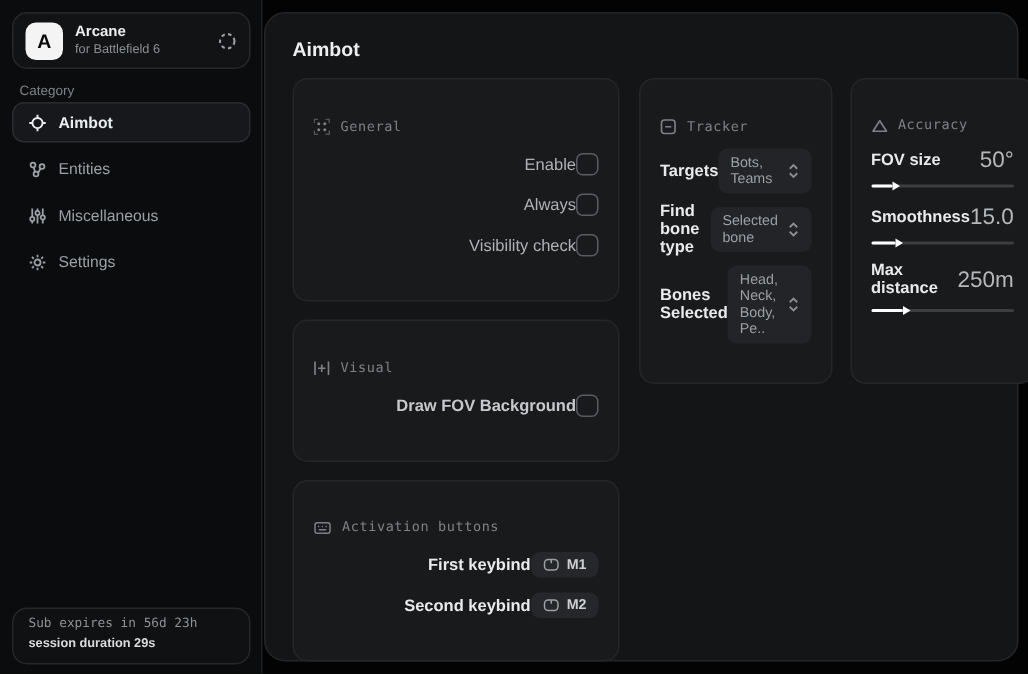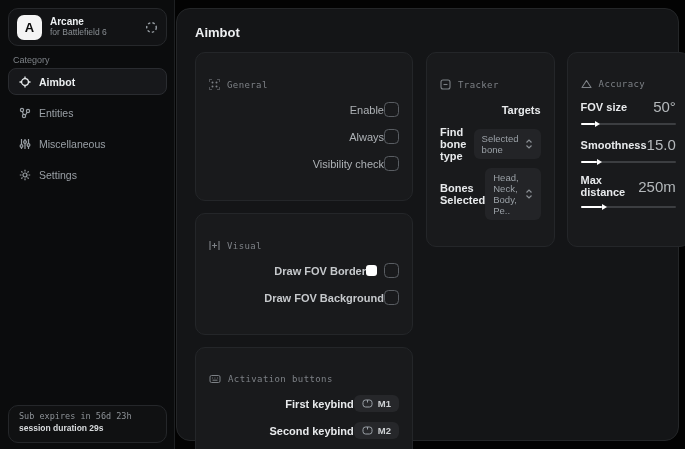--- a/index.html
+++ b/index.html
@@ -191,27 +191,20 @@
       <div class="card">
         <div class="card-title">
           <span class="ci">
             <svg width="11" height="11" viewBox="0 0 11 11" fill="none" stroke="currentColor" stroke-width="1.1">
                 <path d="M1 1v9M10 1v9M5.5 3v5M3 5.5h5"></path>
               </svg>
           </span>
           <span>Visual</span>
         </div>
         <div class="row">
-          <span class="lbl-mid">Draw FOV Border</span>
-          <span class="ctrl-group">
-            <span class="swatch" style="background: rgb(255, 255, 255);"></span>
-            <span class="checkbox"></span>
-          </span>
-        </div>
-        <div class="row">
           <span class="lbl-mid">Draw FOV Background</span>
           <span class="checkbox"></span>
         </div>
       </div>
 
       <div class="card">
         <div class="card-title">
           <span class="ci">
             <svg width="12" height="10" viewBox="0 0 12 10" fill="none" stroke="currentColor" stroke-width="1">
                 <rect x="1" y="1.5" width="10" height="7" rx="1.5"></rect>
@@ -255,20 +248,28 @@
           <span class="ci">
             <svg width="11" height="11" viewBox="0 0 11 11" fill="none" stroke="currentColor" stroke-width="1.1">
                 <rect x="1" y="1" width="9" height="9" rx="2"></rect>
                 <path d="M3.5 5.5h4"></path>
               </svg>
           </span>
           <span>Tracker</span>
         </div>
         <div class="row">
           <span class="lbl-strong">Targets</span>
+          <span class="dd">
+            <span>Bots, Teams</span>
+            <span class="di">
+              <svg width="8" height="10" viewBox="0 0 8 10" fill="none" stroke="currentColor" stroke-width="1.2">
+                  <path d="M1.5 3.5L4 1l2.5 2.5M1.5 6.5L4 9l2.5-2.5"></path>
+                </svg>
+            </span>
+          </span>
         </div>
         <div class="row">
           <span class="lbl-strong">Find bone type</span>
           <span class="dd">
             <span>Selected bone</span>
             <span class="di">
               <svg width="8" height="10" viewBox="0 0 8 10" fill="none" stroke="currentColor" stroke-width="1.2">
                   <path d="M1.5 3.5L4 1l2.5 2.5M1.5 6.5L4 9l2.5-2.5"></path>
                 </svg>
             </span>

